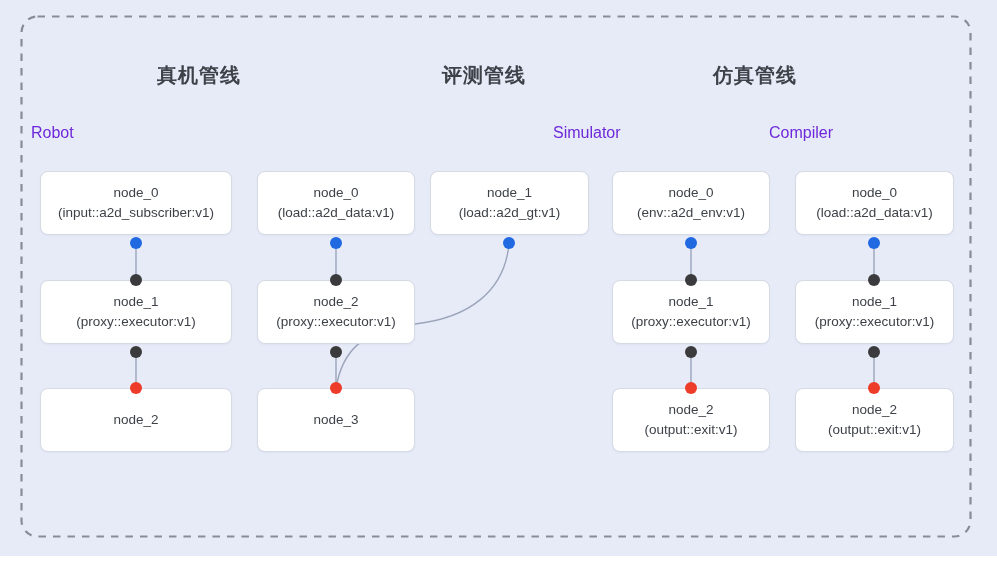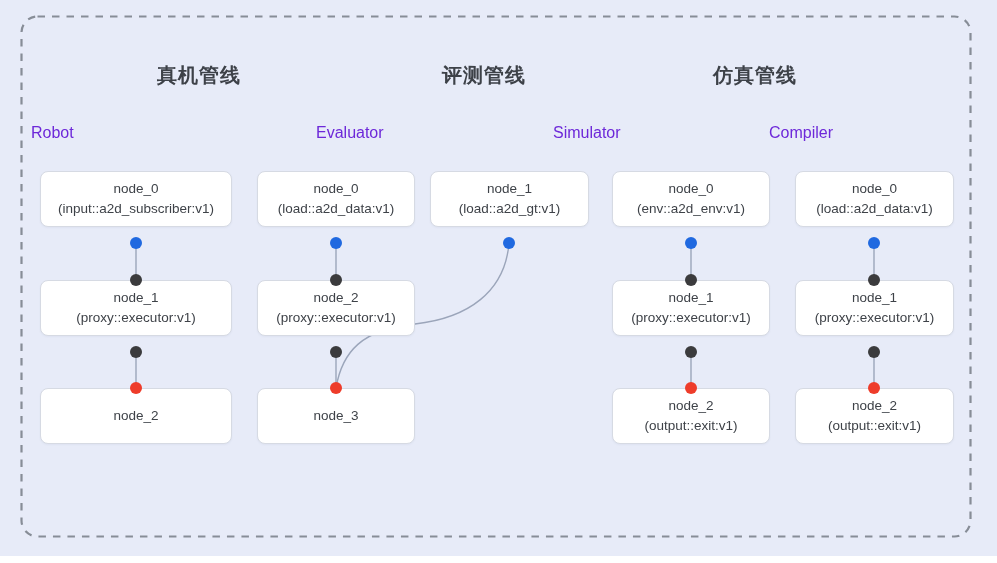--- a/index.html
+++ b/index.html
@@ -11,21 +11,21 @@
   .edges-svg{position:absolute;left:0;top:0;z-index:1;}
   .title-cn{
     position:absolute;width:210px;text-align:right;z-index:2;
     font-size:20px;font-weight:700;color:#3d4148;letter-spacing:1px;
   }
   .title-en{
     position:absolute;width:210px;text-align:left;z-index:2;
     font-size:16px;font-weight:400;color:#6d28d9;
   }
   .node{
-    position:absolute;height:56px;z-index:2;
+    position:absolute;height:64px;z-index:2;
     background:#ffffff;border:1px solid #d6dae3;border-radius:8px;
     display:flex;flex-direction:column;align-items:center;justify-content:center;
     box-shadow:0 1px 2px rgba(60,70,110,0.05);
     box-sizing:border-box;
   }
   .nname,.ntype{
     font-size:13.5px;line-height:20px;color:#3e4248;text-align:center;white-space:nowrap;
   }
   .dot{
     position:absolute;width:12px;height:12px;border-radius:50%;z-index:3;
@@ -57,21 +57,20 @@
 
       <path d="M874 243 L874 280"></path>
       <path d="M874 352 L874 388"></path>
     </g>
   </svg>
 
   <div class="title-cn" style="left:31px;top:62px">真机管线</div>
   <div class="title-en" style="left:31px;top:124px">Robot</div>
 
   <div class="title-cn" style="left:316px;top:62px">评测管线</div>
-  <div class="title-en" style="left:316px;top:124px">Evaluator</div>
 
   <div class="title-cn" style="left:587px;top:62px">仿真管线</div>
   <div class="title-en" style="left:553px;top:124px">Simulator</div>
 
   <div class="title-en" style="left:769px;top:124px">Compiler</div>
 
   <div class="node" style="left:40px;top:171px;width:192px">
     <div class="nname">node_0</div>
     <div class="ntype">(input::a2d_subscriber:v1)</div>
   </div>

